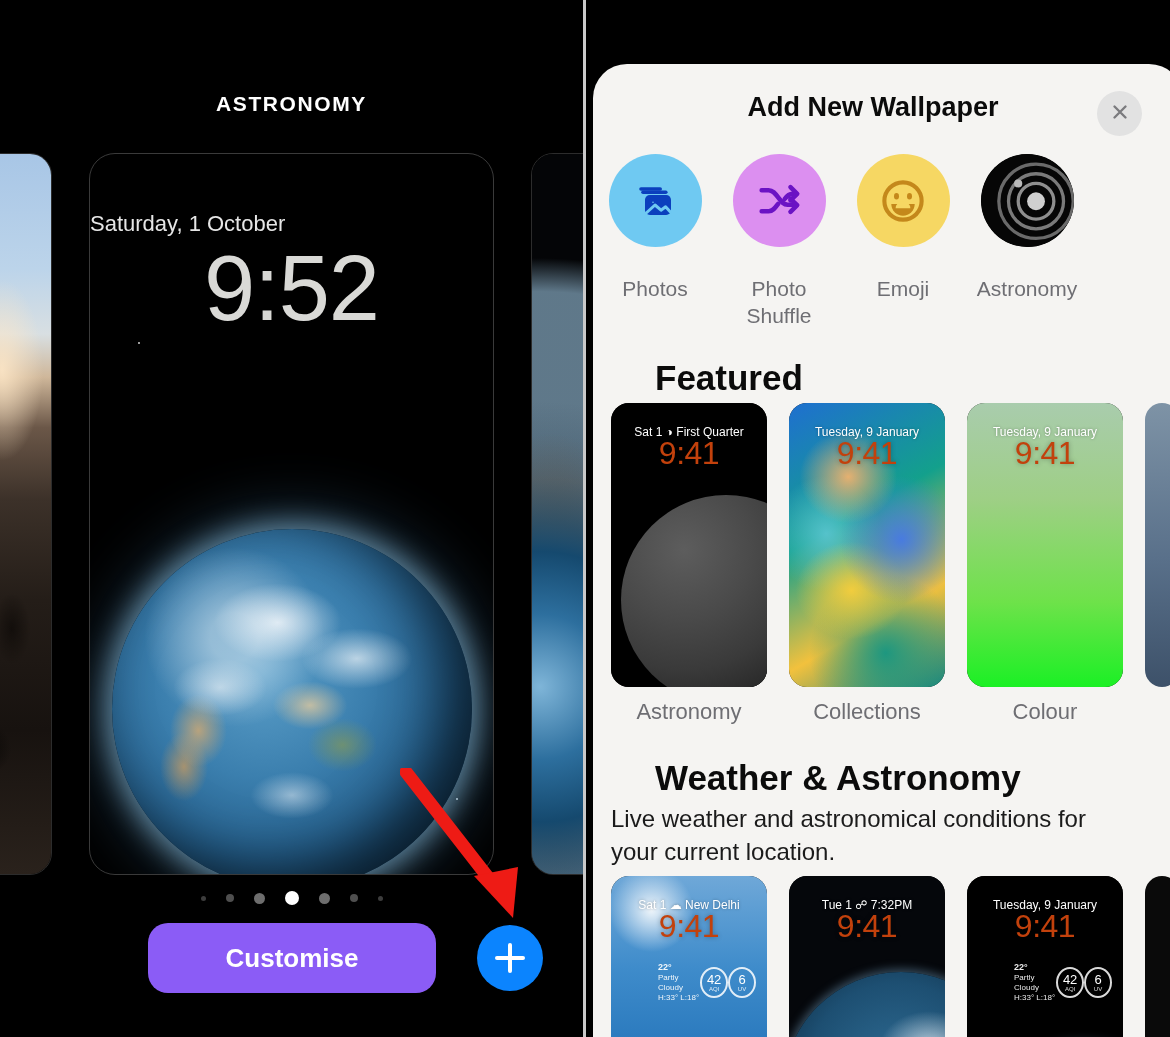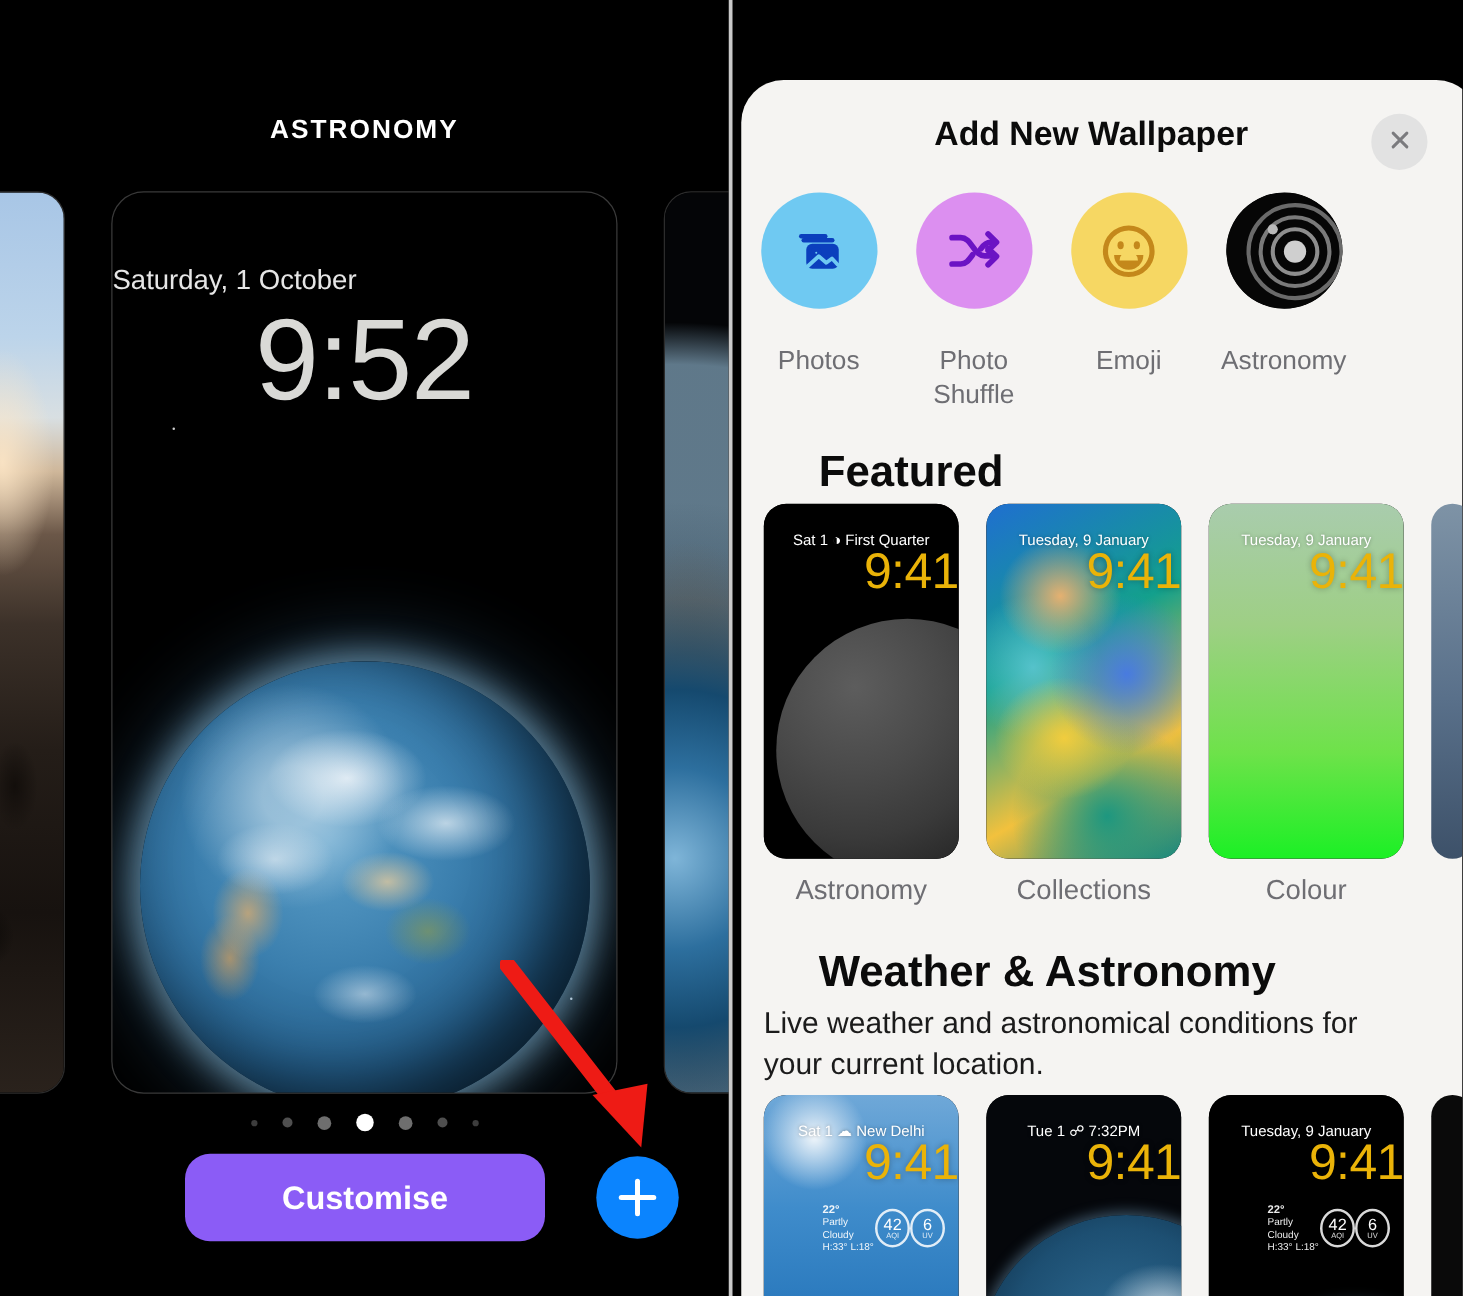--- a/index.html
+++ b/index.html
@@ -200,22 +200,22 @@
     overflow: hidden; position: relative; background: #111;
   }
   .wp-name { margin-top: 12px; color: #6e6e73; font-size: 22px; }
 
   .t-date {
     position: absolute; top: 22px; left: 0; width: 100%; text-align: center;
     color: #fff; font-size: 12px; font-weight: 500;
     white-space: nowrap; text-shadow: 0 0 3px rgba(0,0,0,.35);
   }
   .t-time {
-    position: absolute; top: 32px; left: 0; width: 100%; text-align: right;
-    color: #eab308; font-size: 40px; font-weight: 400; letter-spacing: -.5px;
+    position: absolute; top: 32px; left: 0; width: 100%; text-align: center;
+    color: #c2410c; font-size: 32px; font-weight: 400; letter-spacing: -.5px;
     text-shadow: 0 0 5px rgba(0,0,0,.3);
   }
   .t-widgets {
     position: absolute; top: 86px; left: 0; width: 100%;
     display: flex; align-items: center; justify-content: space-between;
     padding: 0 11px; color: #fff;
   }
   .t-wx { font-size: 8px; line-height: 10px; opacity: .92; margin-left: 36px; }
   .t-wx b { font-weight: 600; font-size: 9px; }
   .t-ring {

